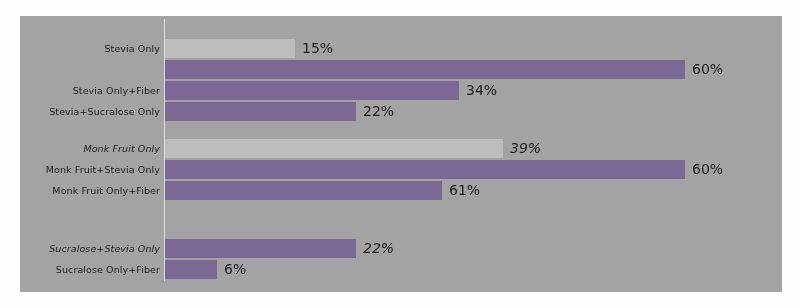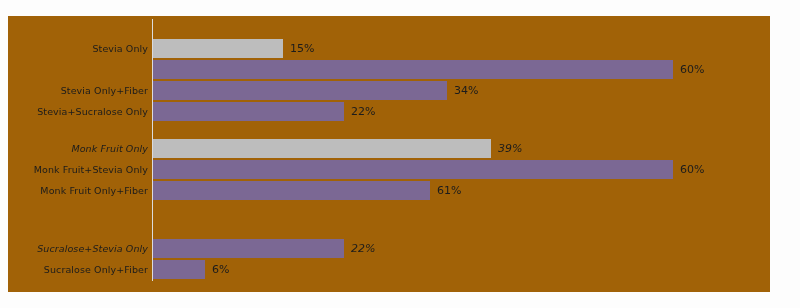--- a/index.html
+++ b/index.html
@@ -8,25 +8,25 @@
   }
   body {
     width: 800px;
     height: 308px;
     background: #fdfdfd;
     font-family: "DejaVu Sans", "Liberation Sans", sans-serif;
     overflow: hidden;
   }
   #chart-panel {
     position: absolute;
-    left: 8px;
+    left: 20px;
     top: 16px;
     width: 762px;
     height: 276px;
-    background: #a16207;
+    background: #a3a3a3;
   }
   .plot-area {
     position: absolute;
     left: 0;
     top: 0;
     right: 0;
     bottom: 0;
   }
   .axis-line {
     position: absolute;
@@ -72,21 +72,21 @@
     position: absolute;
     left: 0;
     top: 0;
     height: 19px;
   }
   .bar-value {
     position: absolute;
     top: 0;
     height: 19px;
     line-height: 19px;
-    font-size: 11px;
+    font-size: 14px;
     color: #1c1c1c;
     white-space: nowrap;
   }
 </style>
 </head>
 <body>
 
 <div id="chart-panel">
   <div class="plot-area">
     <div class="axis-line"></div>

